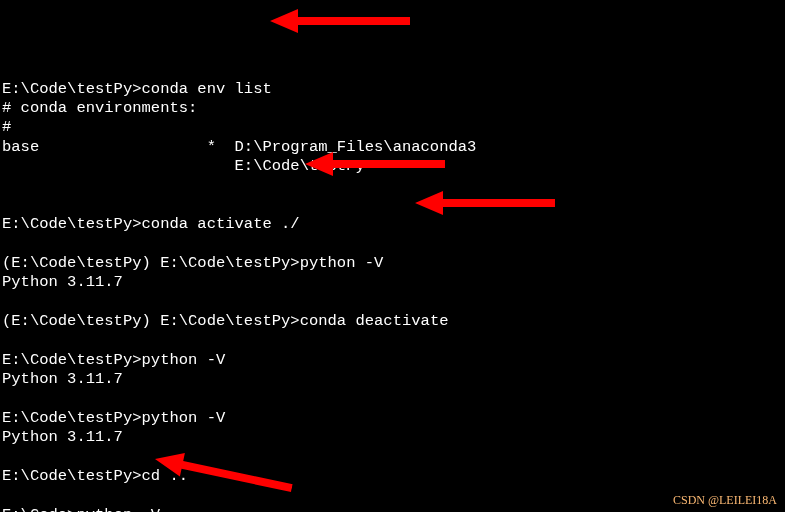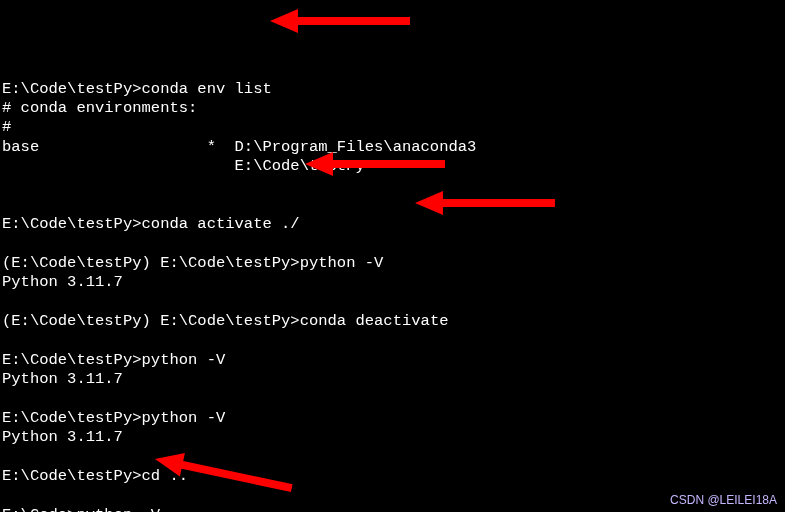--- a/index.html
+++ b/index.html
@@ -26,22 +26,22 @@
     .arrow {
       position: absolute;
       pointer-events: none;
     }
     .arrow svg { display: block; }
     .watermark {
       position: absolute;
       bottom: 4px;
       right: 8px;
       font-size: 12px;
-      color: #c4b5fd;
-      font-family: Liberation Sans, sans-serif;
+      color: #fdba74;
+      font-family: Liberation Serif, serif;
       white-space: nowrap;
       margin-left: 8px;
     }
   </style>
 </head>
 <body>
 
 
 
 <div class="terminal" id="terminal"><div class="line"><span>E:\Code\testPy&gt;</span><span>conda env list</span></div><div class="line"># conda environments:</div><div class="line">#</div><div class="line">base                  *  D:\Program_Files\anaconda3</div><div class="line">                         E:\Code\testPy</div><div class="line">&nbsp;</div><div class="line">&nbsp;</div><div class="line"><span>E:\Code\testPy&gt;</span><span>conda activate ./</span></div><div class="line">&nbsp;</div><div class="line"><span>(E:\Code\testPy) E:\Code\testPy&gt;</span><span>python -V</span></div><div class="line">Python 3.11.7</div><div class="line">&nbsp;</div><div class="line"><span>(E:\Code\testPy) E:\Code\testPy&gt;</span><span>conda deactivate</span></div><div class="line">&nbsp;</div><div class="line"><span>E:\Code\testPy&gt;</span><span>python -V</span></div><div class="line">Python 3.11.7</div><div class="line">&nbsp;</div><div class="line"><span>E:\Code\testPy&gt;</span><span>python -V</span></div><div class="line">Python 3.11.7</div><div class="line">&nbsp;</div><div class="line"><span>E:\Code\testPy&gt;</span><span>cd ..</span></div><div class="line">&nbsp;</div><div class="line"><span>E:\Code&gt;</span><span>python -V</span></div></div>

